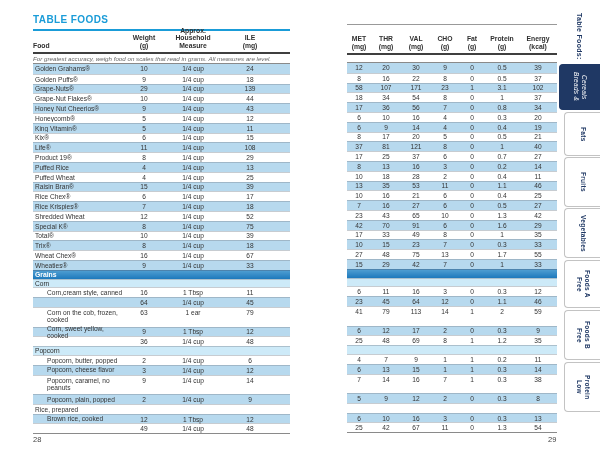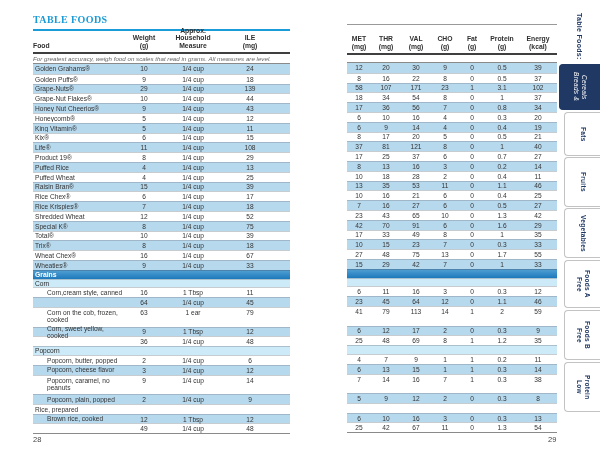--- a/index.html
+++ b/index.html
@@ -3,21 +3,21 @@
 <meta charset="utf-8">
 <style>
   html,body{margin:0;padding:0;}
   body{
     width:600px;height:461px;position:relative;background:#ffffff;
     font-family:"Liberation Sans",sans-serif;overflow:hidden;
     -webkit-font-smoothing:antialiased;
   }
   
   #left-page{position:absolute;left:33px;top:14px;width:257px;}
-  #page-title{color:#1a9cd8;font-size:10px;font-weight:bold;letter-spacing:.4px;line-height:12px;font-family:Liberation Serif, serif;}
+  #page-title{color:#1a9cd8;font-size:10px;font-weight:bold;letter-spacing:.4px;line-height:12px;}
   #title-rule{border-top:2px solid #1a9cd8;margin-top:3px;}
   .thead{display:flex;align-items:flex-end;height:19px;padding-bottom:2px;border-bottom:2px solid #3f3f3f;}
   .hcell{font-size:6.8px;font-weight:bold;color:#2f2f2f;line-height:1.15;text-align:center;}
   .hcell.c-f{text-align:left;}
   #table-note{font-size:6.2px;font-style:italic;color:#666;height:9px;line-height:9px;white-space:nowrap;}
   .rows{border-top:1px solid #8a8a8a;border-bottom:1px solid #8a8a8a;}
   .row{display:flex;align-items:center;height:9.8px;font-size:6.6px;color:#333;box-sizing:border-box;}
   .row + .row{border-top:1px solid rgba(130,142,152,.45);}
   .row.hl{background:#b7d9ee;}
   .row.tall{height:19.6px;align-items:flex-start;padding-top:1px;}

